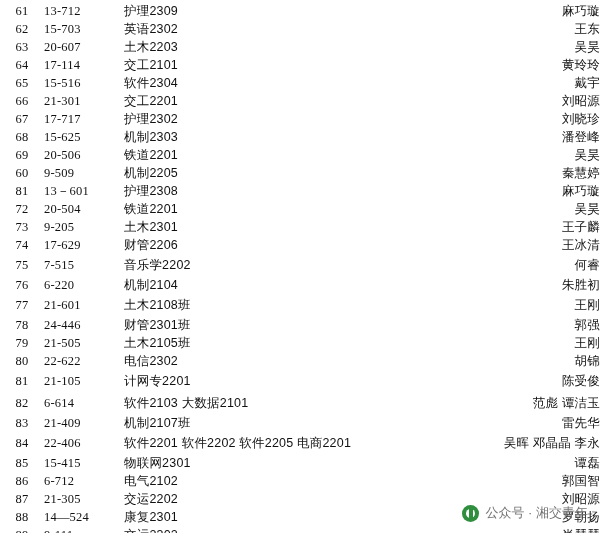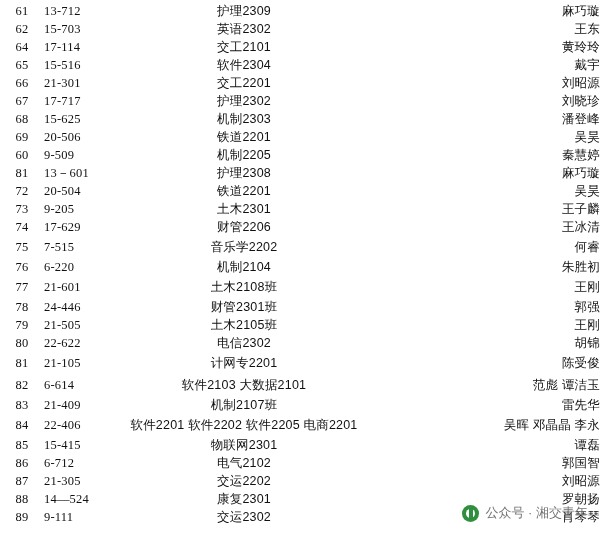--- a/index.html
+++ b/index.html
@@ -44,21 +44,21 @@
   }
   td.c-code {
     width: 80px;
     text-align: left;
     padding-left: 4px;
     font-family: Liberation Serif, serif;
     font-size: 12.5px;
   }
   td.c-class {
     width: 240px;
-    text-align: center;
+    text-align: left;
     padding: 1px 4px;
     word-break: break-all;
   }
   td.c-name {
     text-align: right;
     padding-left: 22px;
     word-break: break-all;
   }
   tr.tall td {
     padding-top: 3px;
@@ -119,20 +119,26 @@
         <td class="c-index">61</td>
         <td class="c-code">13-712</td>
         <td class="c-class">护理2309</td>
         <td class="c-name">麻巧璇</td>
       </tr>
       <tr>
         <td class="c-index">62</td>
         <td class="c-code">15-703</td>
         <td class="c-class">英语2302</td>
         <td class="c-name">王东</td>
+      </tr>
+      <tr>
+        <td class="c-index">63</td>
+        <td class="c-code">20-607</td>
+        <td class="c-class">土木2203</td>
+        <td class="c-name">吴昊</td>
       </tr>
       <tr>
         <td class="c-index">64</td>
         <td class="c-code">17-114</td>
         <td class="c-class">交工2101</td>
         <td class="c-name">黄玲玲</td>
       </tr>
       <tr>
         <td class="c-index">65</td>
         <td class="c-code">15-516</td>

